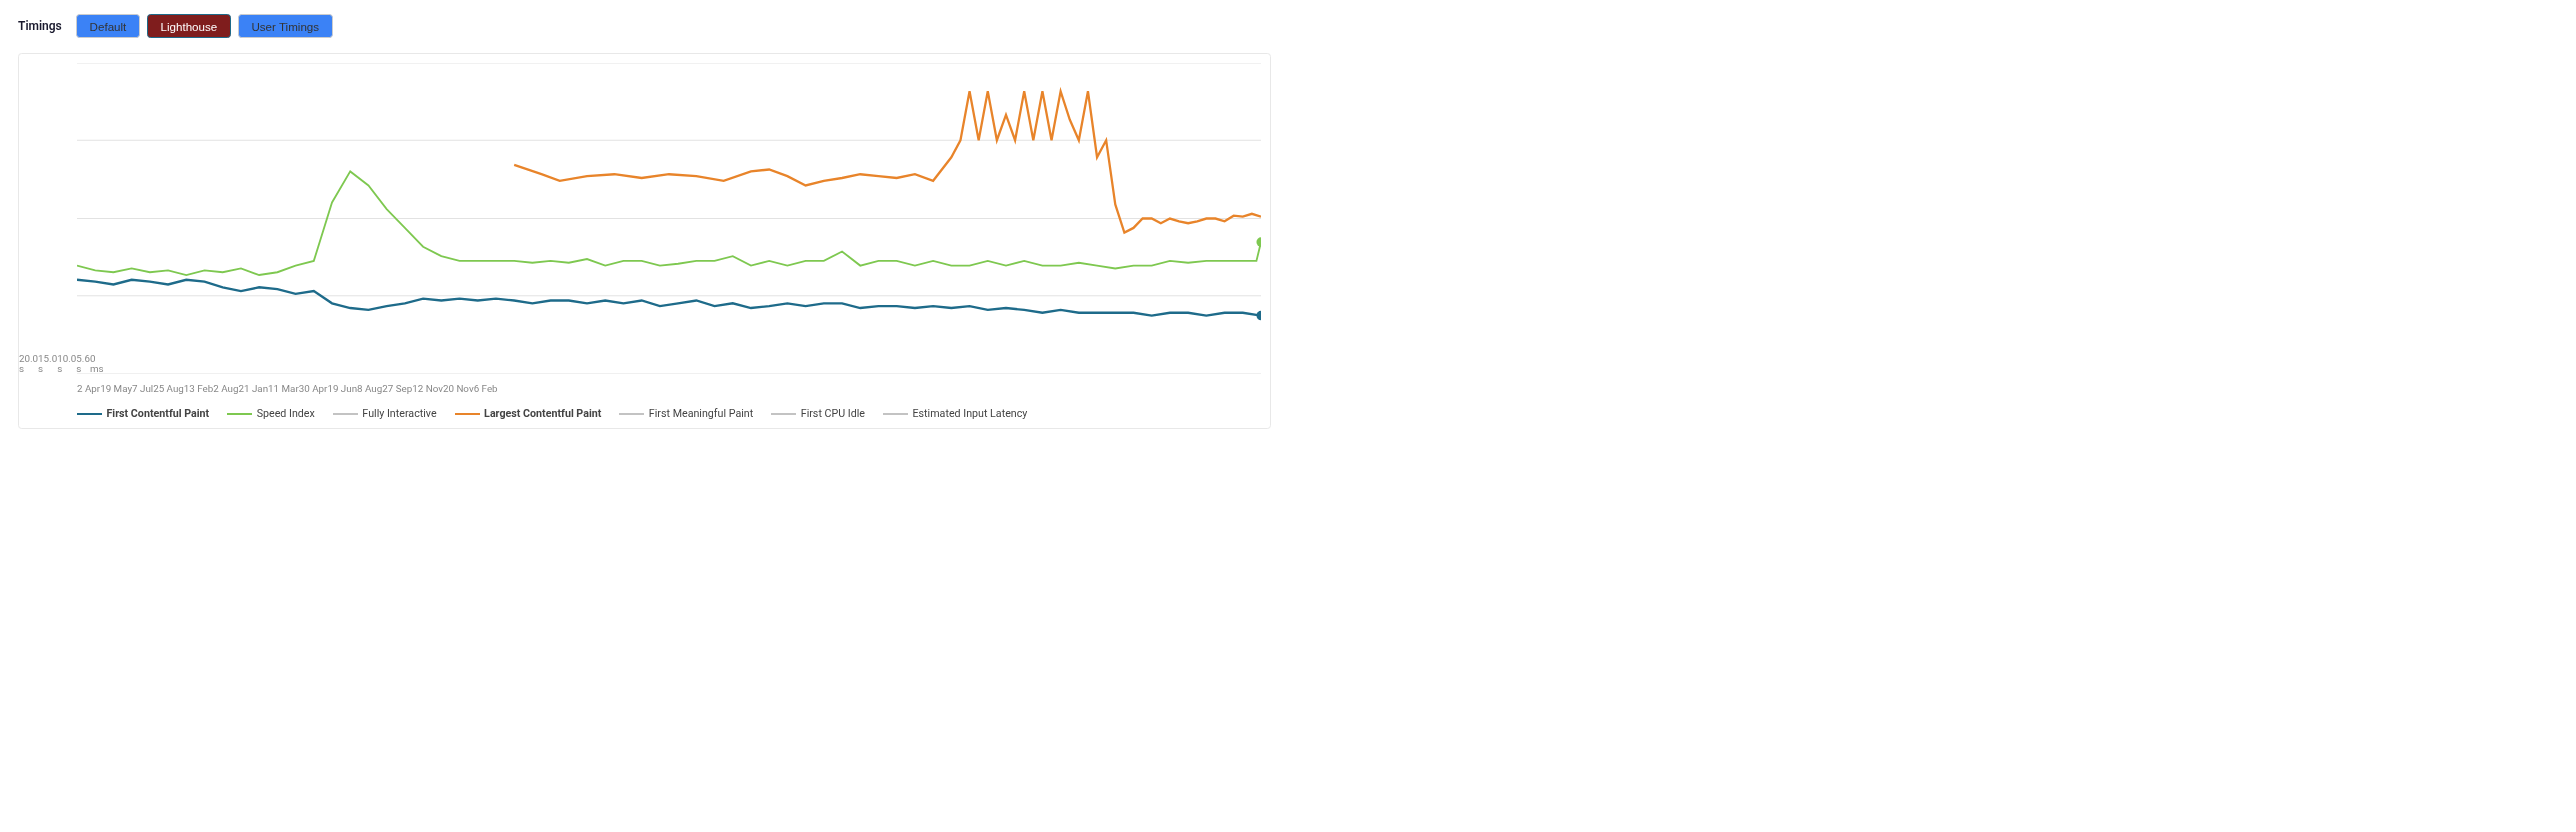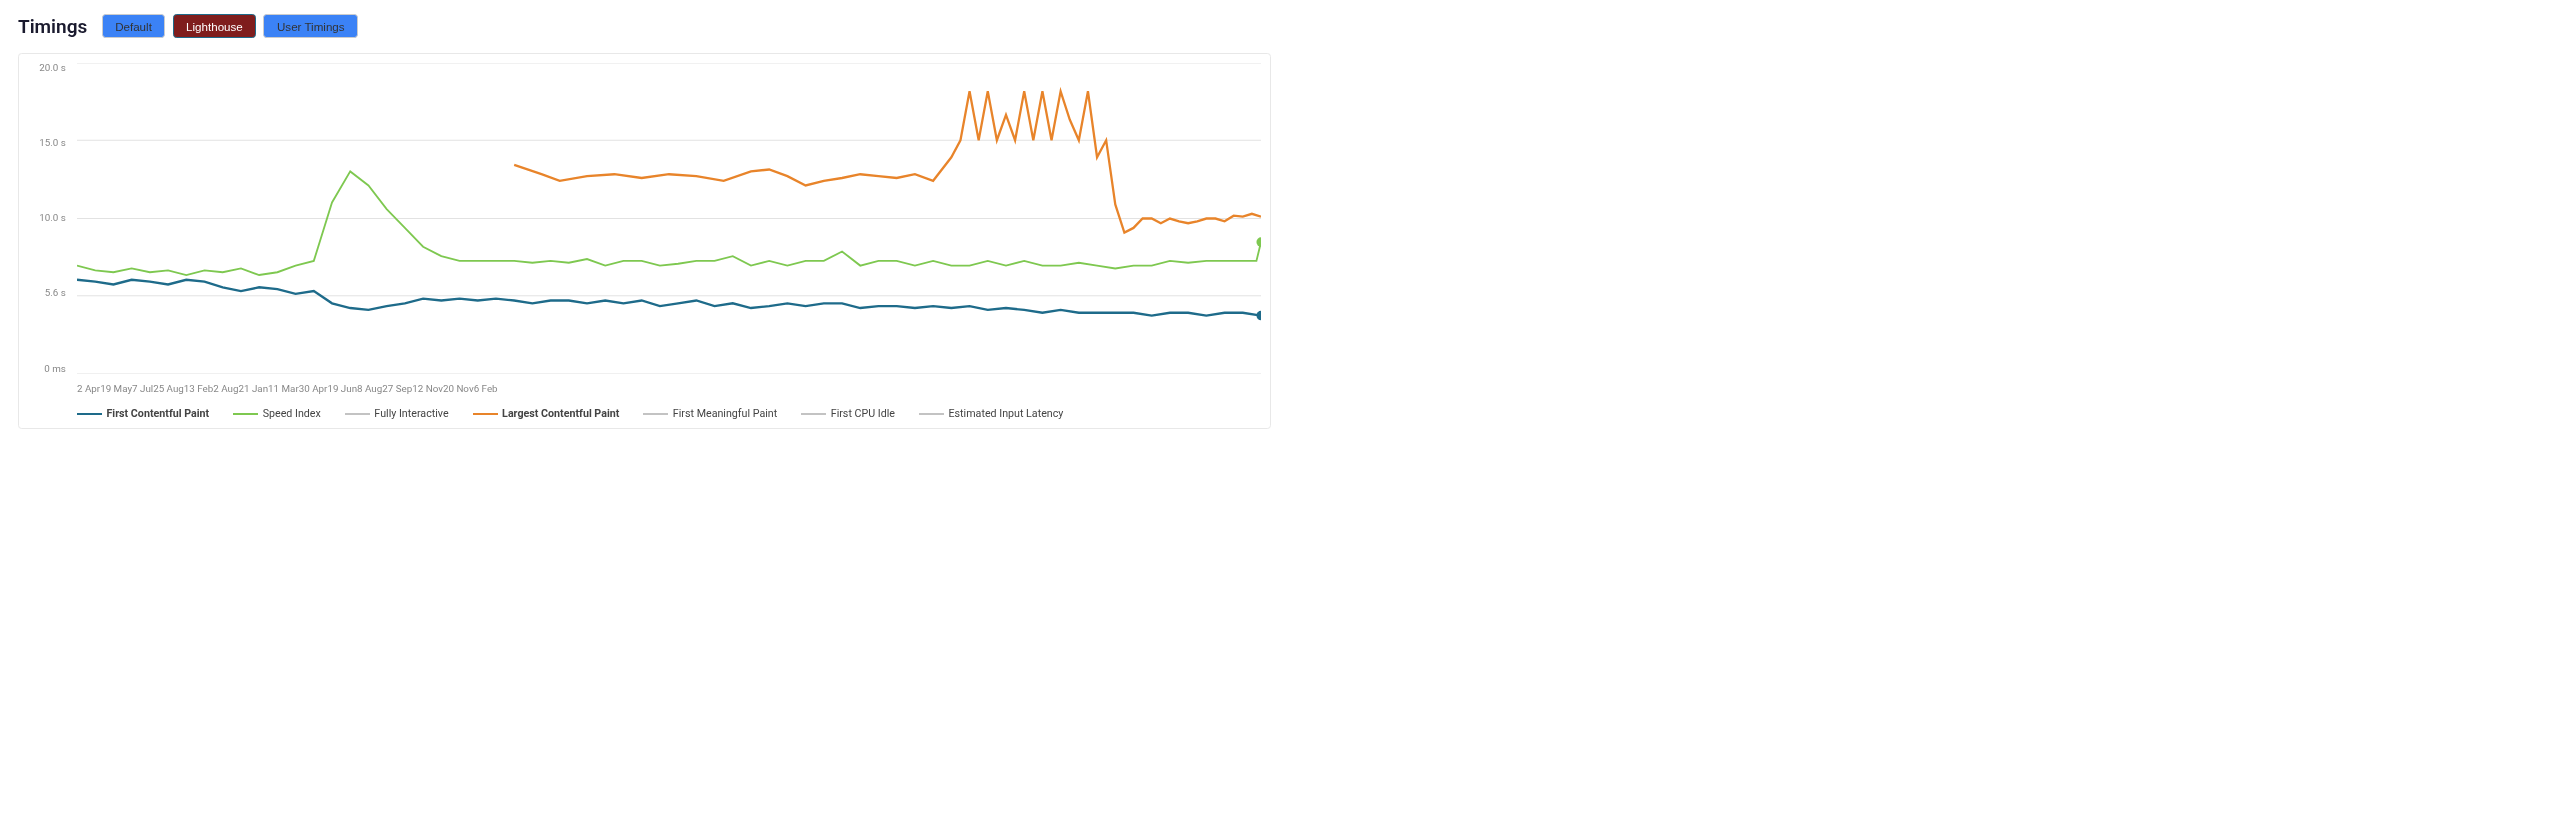--- a/index.html
+++ b/index.html
@@ -14,21 +14,21 @@
       width: 100%;
       max-width: 1289px;
     }
     .header-row {
       display: flex;
       align-items: center;
       gap: 7.2px;
       margin-bottom: 14.3px;
     }
     .title {
-      font-size: 19px;
+      font-size: 12px;
       font-weight: 600;
       color: #1a1a2e;
       margin-right: 7.2px;
     }
     .tab-btn {
       padding: 4.5px 12.5px;
       border-radius: 3.6px;
       border: 0.9px solid #ccc;
       background: #3b82f6;
       font-size: 11.6px;
@@ -49,21 +49,21 @@
       padding: 9px 54px 54px 58px;
       background: #fff;
     }
     .y-axis-labels {
       position: absolute;
       left: 0;
       top: 9px;
       bottom: 54px;
       width: 54px;
       display: flex;
-      flex-direction: column;
+      flex-direction: row;
       justify-content: space-between;
       align-items: flex-end;
       padding-right: 7.2px;
     }
     .y-label {
       font-size: 9.8px;
       color: #888;
       line-height: 1;
     }
     .x-axis-labels {
@@ -85,21 +85,21 @@
       top: 9px;
       bottom: 54px;
     }
     .legend {
       position: absolute;
       bottom: 7.2px;
       left: 58px;
       right: 9px;
       display: flex;
       align-items: flex-start;
-      gap: 24px;
+      gap: 18px;
       flex-wrap: wrap;
     }
     .legend-item {
       display: flex;
       align-items: center;
       gap: 4.5px;
       font-size: 10.7px;
       color: #444;
     }
     .legend-item.bold {

